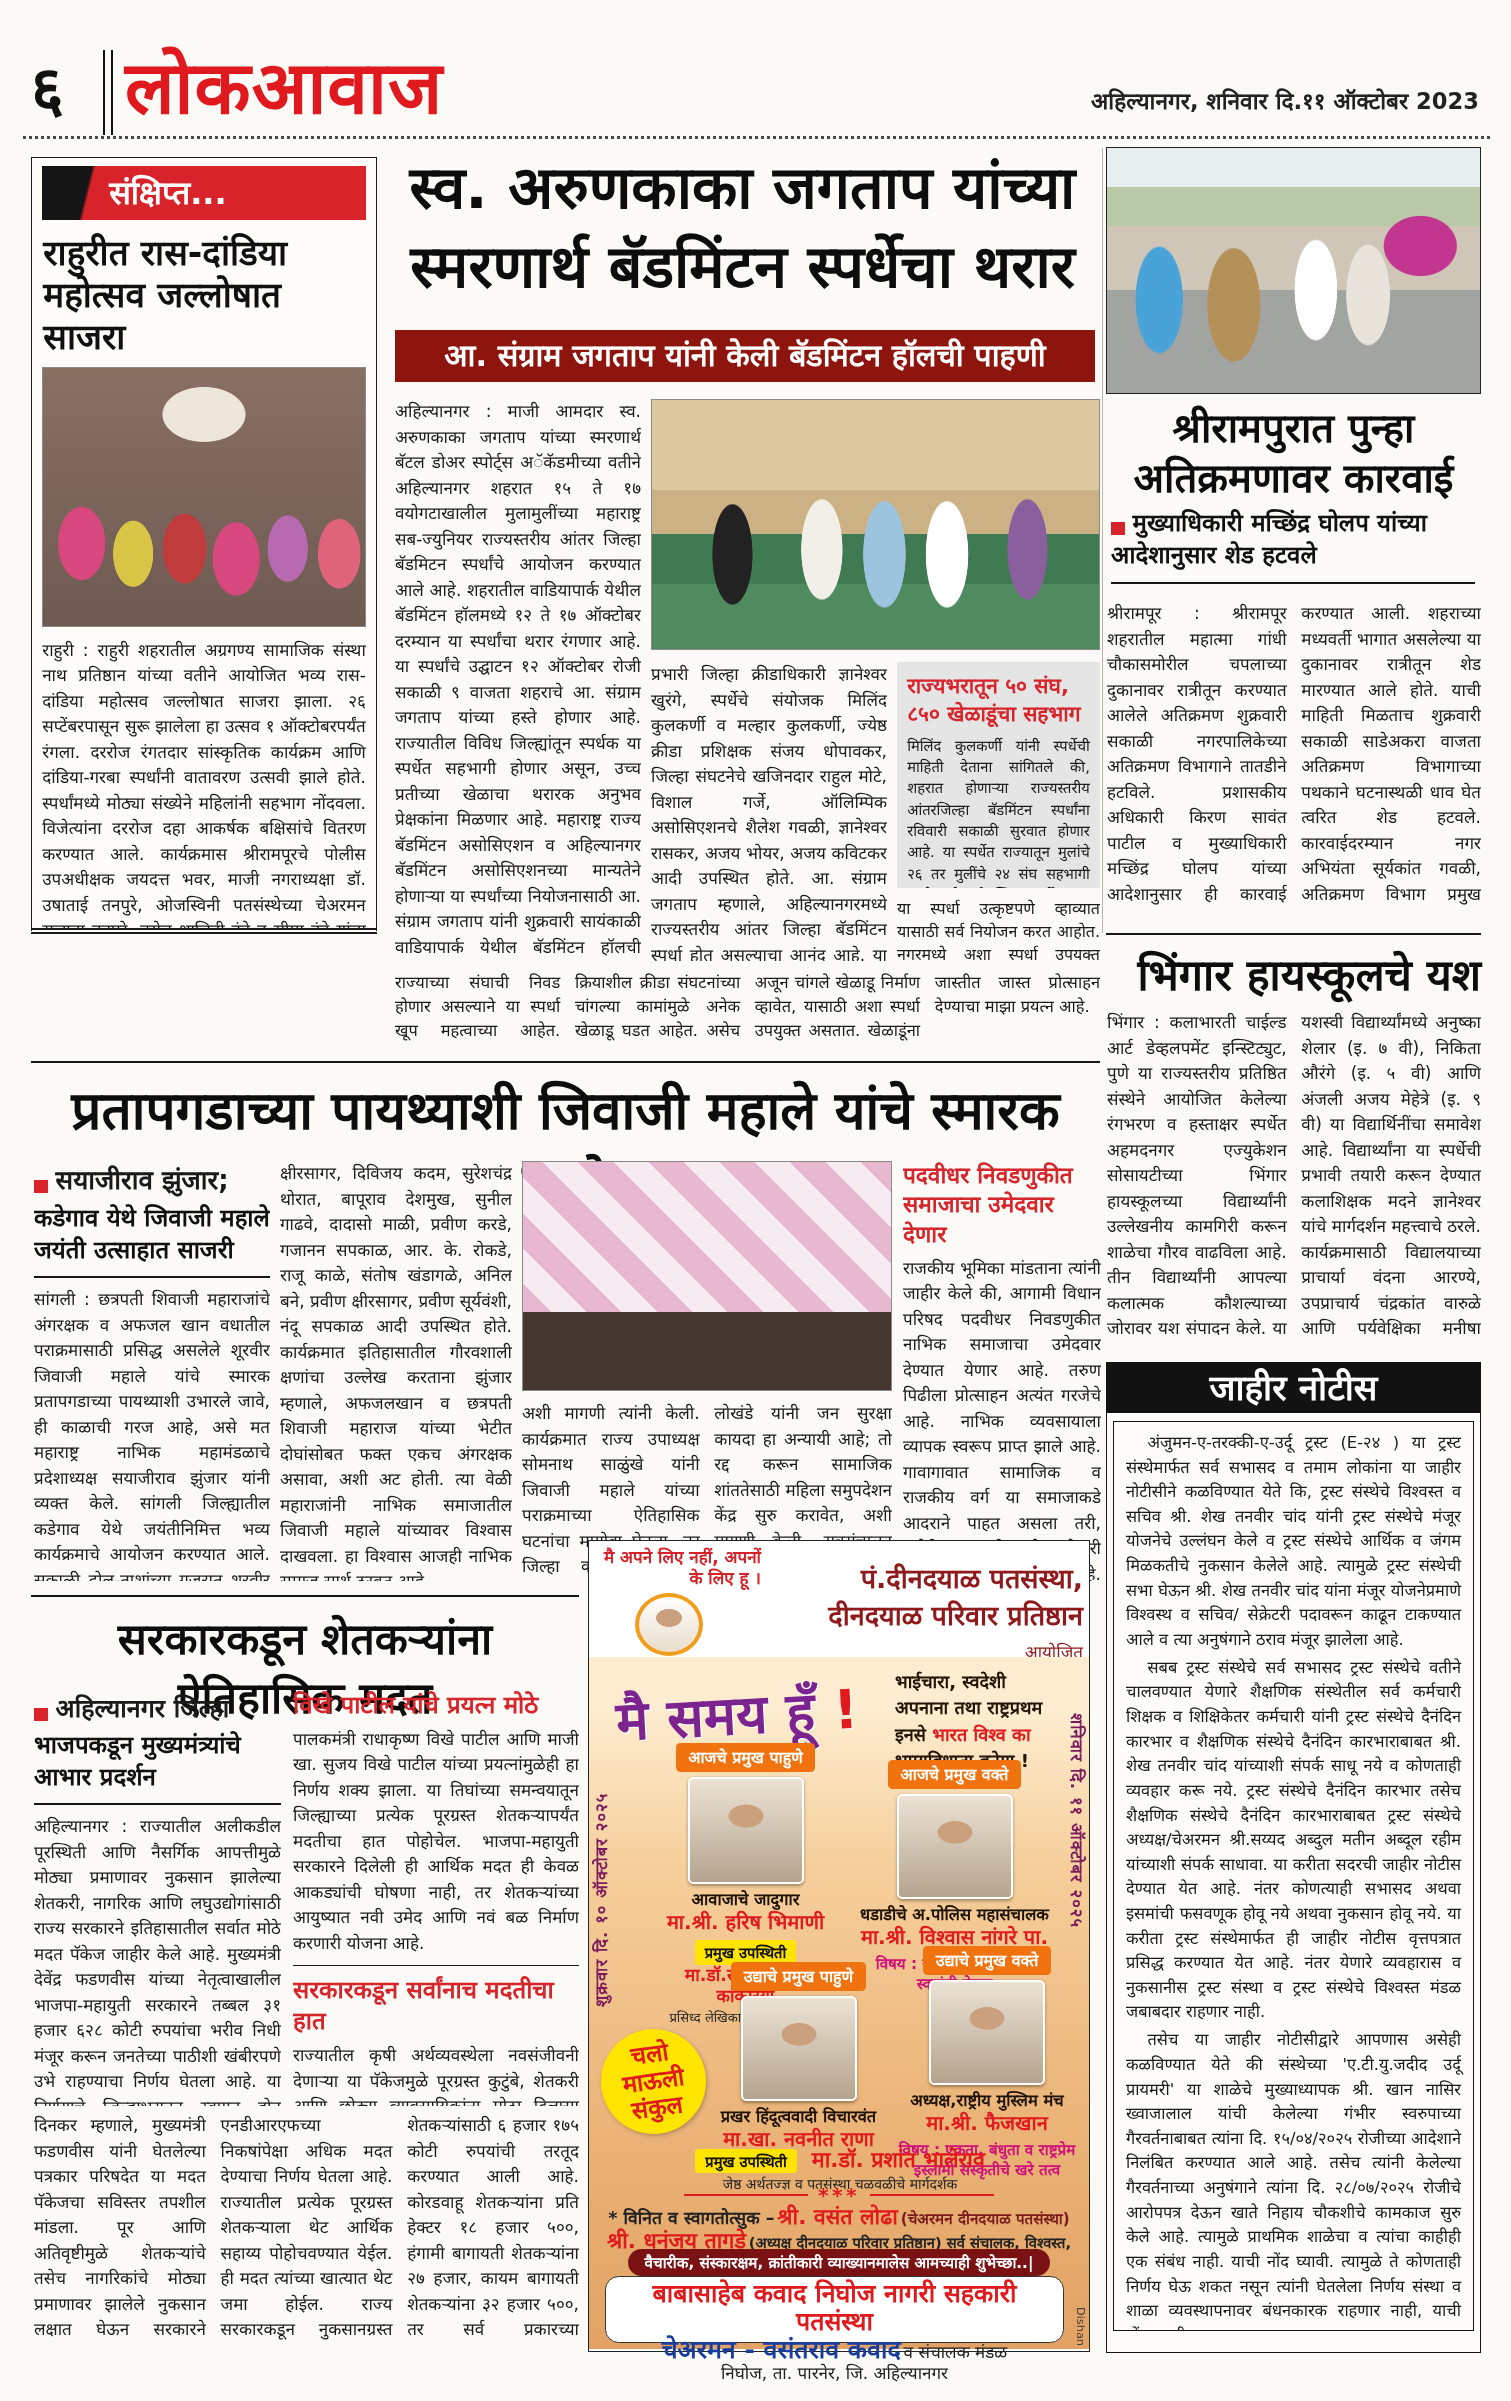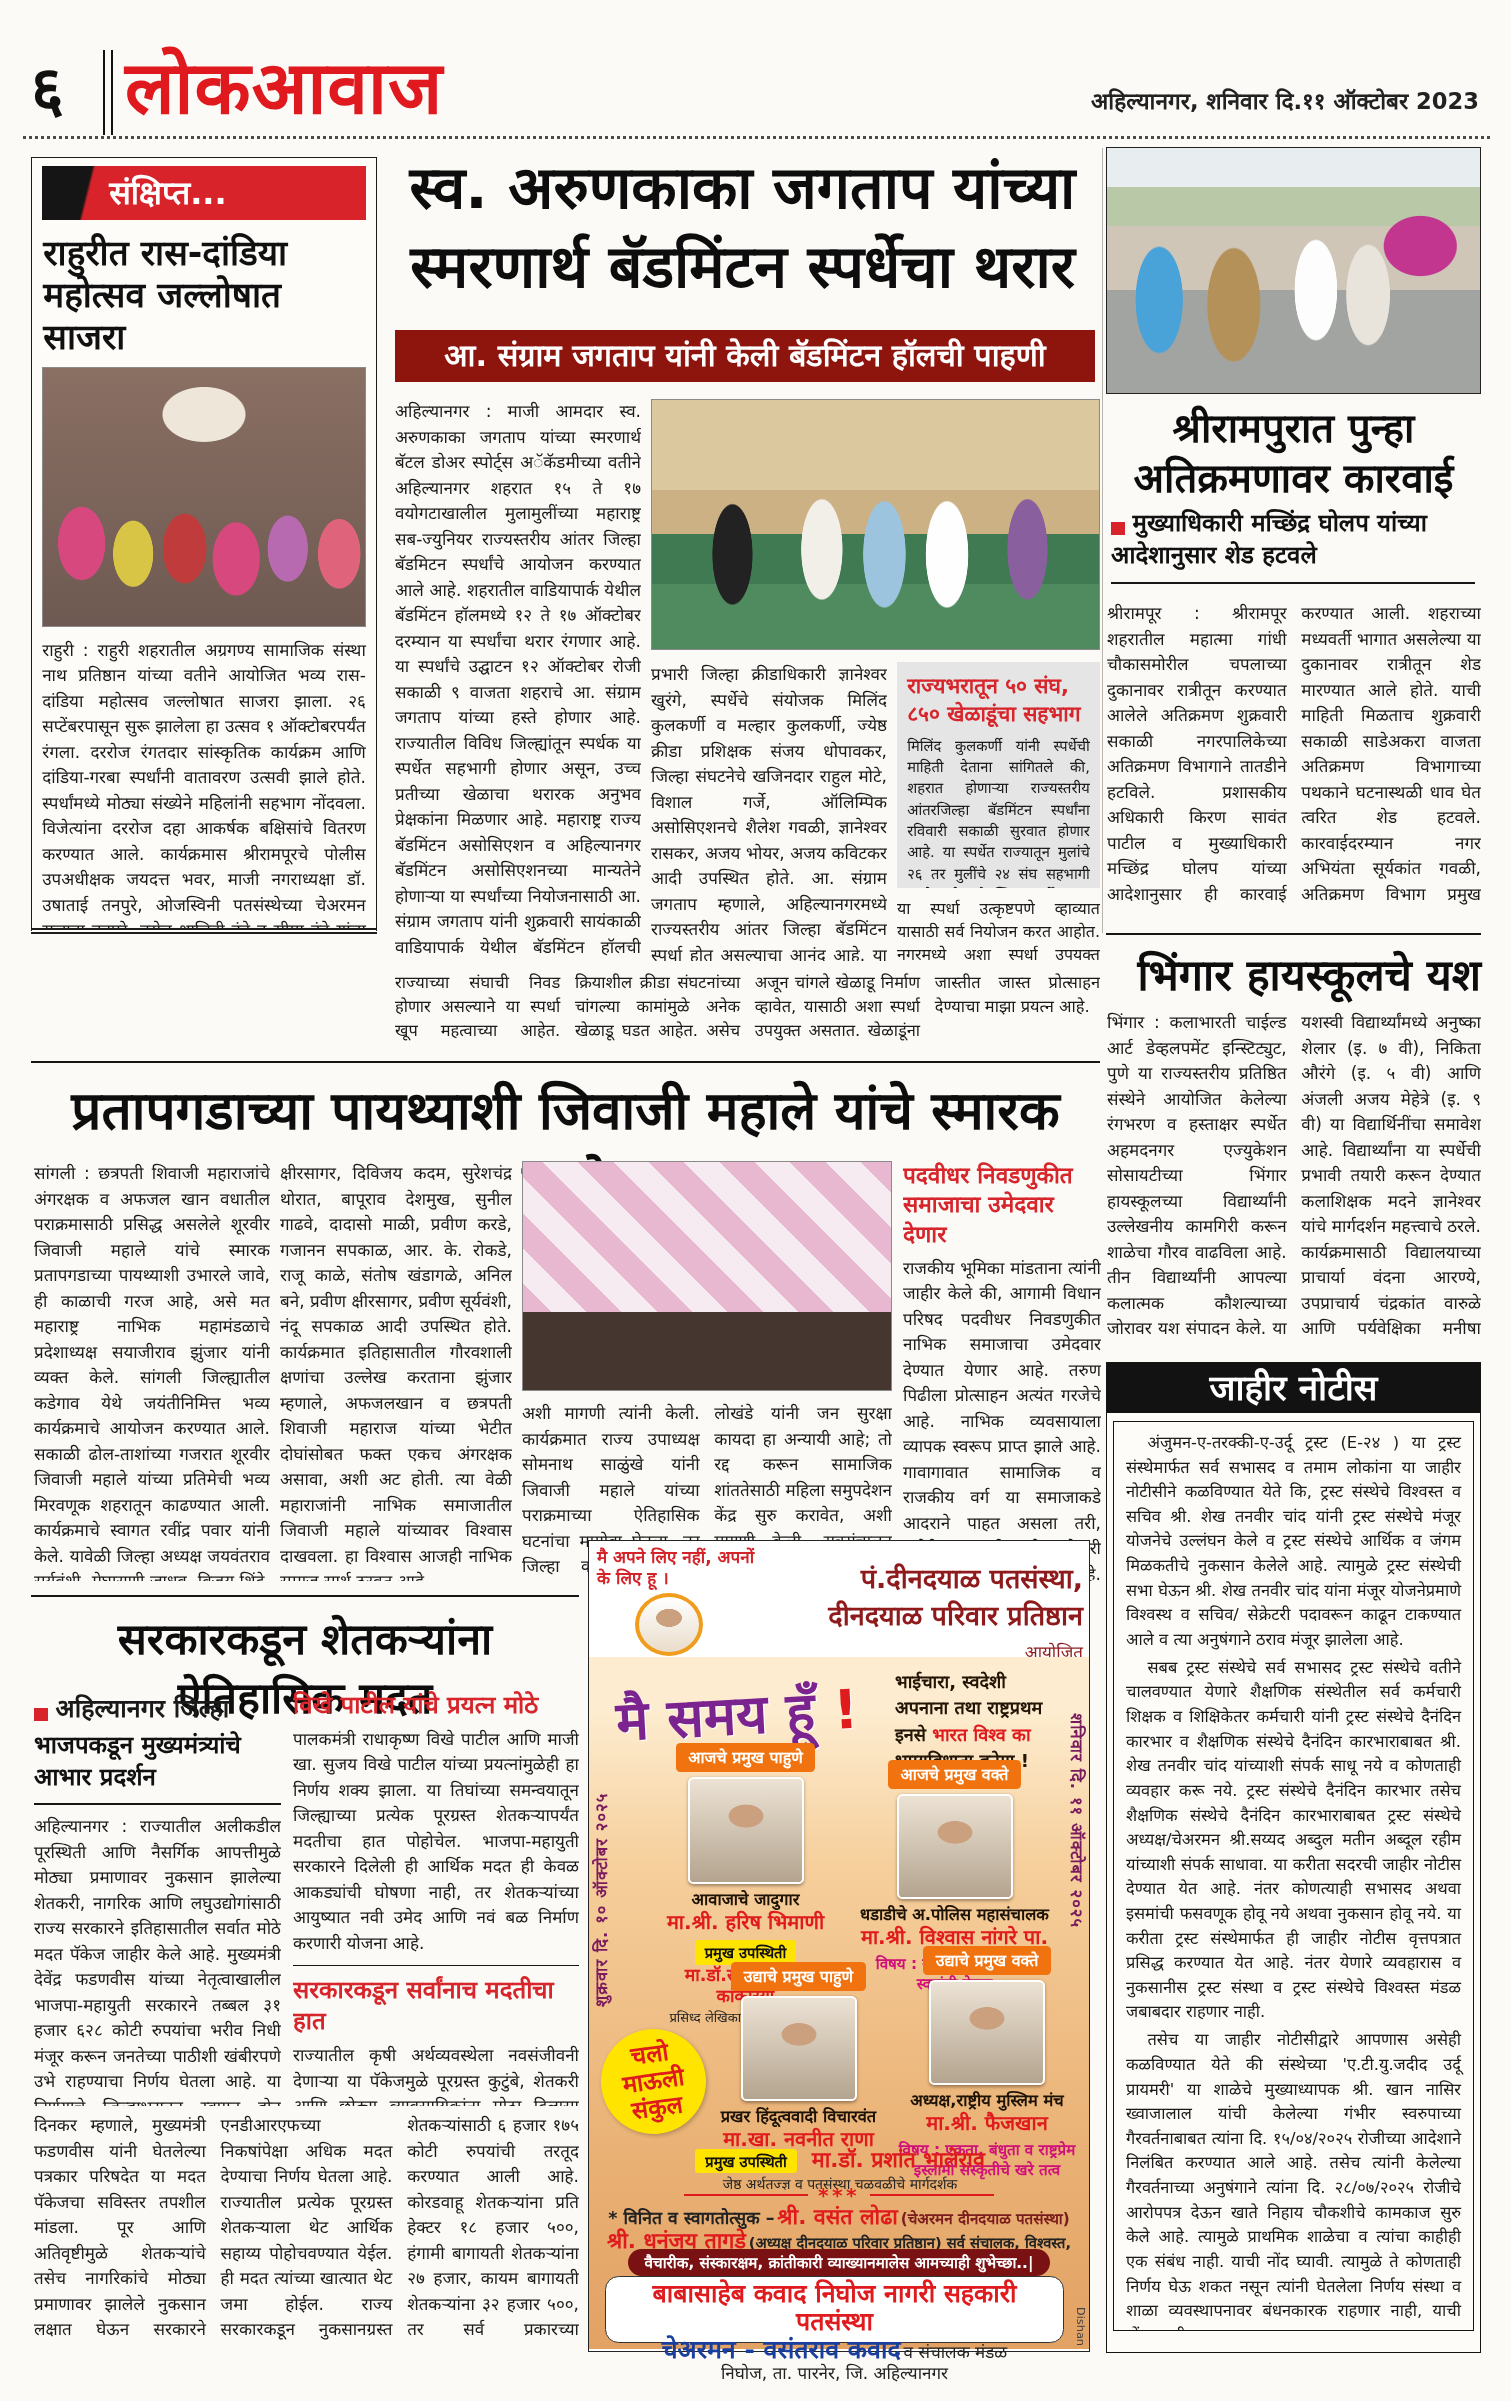--- a/index.html
+++ b/index.html
@@ -137,20 +137,24 @@
       <p>अंजुमन-ए-तरक्की-ए-उर्दू ट्रस्ट (E-२४ ) या ट्रस्ट संस्थेमार्फत सर्व सभासद व तमाम लोकांना या जाहीर नोटीसीने कळविण्यात येते कि, ट्रस्ट संस्थेचे विश्वस्त व सचिव श्री. शेख तनवीर चांद यांनी ट्रस्ट संस्थेचे मंजूर योजनेचे उल्लंघन केले व ट्रस्ट संस्थेचे आर्थिक व जंगम मिळकतीचे नुकसान केलेले आहे. त्यामुळे ट्रस्ट संस्थेची सभा घेऊन श्री. शेख तनवीर चांद यांना मंजूर योजनेप्रमाणे विश्वस्थ व सचिव/ सेक्रेटरी पदावरून काढून टाकण्यात आले व त्या अनुषंगाने ठराव मंजूर झालेला आहे.</p>
       <p>सबब ट्रस्ट संस्थेचे सर्व सभासद ट्रस्ट संस्थेचे वतीने चालवण्यात येणारे शैक्षणिक संस्थेतील सर्व कर्मचारी शिक्षक व शिक्षिकेतर कर्मचारी यांनी ट्रस्ट संस्थेचे दैनंदिन कारभार व शैक्षणिक संस्थेचे दैनंदिन कारभाराबाबत श्री. शेख तनवीर चांद यांच्याशी संपर्क साधू नये व कोणताही व्यवहार करू नये. ट्रस्ट संस्थेचे दैनंदिन कारभार तसेच शैक्षणिक संस्थेचे दैनंदिन कारभाराबाबत ट्रस्ट संस्थेचे अध्यक्ष/चेअरमन श्री.सय्यद अब्दुल मतीन अब्दूल रहीम यांच्याशी संपर्क साधावा. या करीता सदरची जाहीर नोटीस देण्यात येत आहे. नंतर कोणत्याही सभासद अथवा इसमांची फसवणूक होवू नये अथवा नुकसान होवू नये. या करीता ट्रस्ट संस्थेमार्फत ही जाहीर नोटीस वृत्तपत्रात प्रसिद्ध करण्यात येत आहे. नंतर येणारे व्यवहारास व नुकसानीस ट्रस्ट संस्था व ट्रस्ट संस्थेचे विश्वस्त मंडळ जबाबदार राहणार नाही.</p>
       <p>तसेच या जाहीर नोटीसीद्वारे आपणास असेही कळविण्यात येते की संस्थेच्या 'ए.टी.यु.जदीद उर्दू प्रायमरी' या शाळेचे मुख्याध्यापक श्री. खान नासिर ख्वाजालाल यांची केलेल्या गंभीर स्वरुपाच्या गैरवर्तनाबाबत त्यांना दि. १५/०४/२०२५ रोजीच्या आदेशाने निलंबित करण्यात आले आहे. तसेच त्यांनी केलेल्या गैरवर्तनाच्या अनुषंगाने त्यांना दि. २८/०७/२०२५ रोजीचे आरोपपत्र देऊन खाते निहाय चौकशीचे कामकाज सुरु केले आहे. त्यामुळे प्राथमिक शाळेचा व त्यांचा काहीही एक संबंध नाही. याची नोंद घ्यावी. त्यामुळे ते कोणताही निर्णय घेऊ शकत नसून त्यांनी घेतलेला निर्णय संस्था व शाळा व्यवस्थापनावर बंधनकारक राहणार नाही, याची नोंद घ्यावी.</p>
 
     </div>
   </div>
 
   <div class="abs hr" style="left:31px;top:1061px;width:1069px"></div>
   <div class="abs hlmid" style="left:31px;top:1072px;width:1069px">प्रतापगडाच्या पायथ्याशी जिवाजी महाले यांचे स्मारक व्हावे</div>
   <div class="abs clip" style="left:34px;top:1161px;width:236px;height:420px">
+    <div class="byrule" style="margin-bottom:9px">
+      <span class="bullet"></span><span style="font-size:26px;font-weight:bold">सयाजीराव झुंजार;</span>
+      <div class="bylinetx" style="margin-top:4.5px">कडेगाव येथे जिवाजी महाले जयंती उत्साहात साजरी</div>
+    </div>
     <div class="body30 jt">सांगली : छत्रपती शिवाजी महाराजांचे अंगरक्षक व अफजल खान वधातील पराक्रमासाठी प्रसिद्ध असलेले शूरवीर जिवाजी महाले यांचे स्मारक प्रतापगडाच्या पायथ्याशी उभारले जावे, ही काळाची गरज आहे, असे मत महाराष्ट्र नाभिक महामंडळाचे प्रदेशाध्यक्ष सयाजीराव झुंजार यांनी व्यक्त केले. सांगली जिल्ह्यातील कडेगाव येथे जयंतीनिमित्त भव्य कार्यक्रमाचे आयोजन करण्यात आले. सकाळी ढोल-ताशांच्या गजरात शूरवीर जिवाजी महाले यांच्या प्रतिमेची भव्य मिरवणूक शहरातून काढण्यात आली. कार्यक्रमाचे स्वागत रवींद्र पवार यांनी केले. यावेळी जिल्हा अध्यक्ष जयवंतराव सूर्यवंशी, मेघाराणी जाधव, विजय शिंदे, डी. एस. देशमुख, चंद्रसेन देशमुख आदींची भाषणे झाली. तसेच अपर्णाताई देशमुख, मंगलताई</div>
   </div>
   <div class="abs body30 jt clip" style="left:280px;top:1161px;width:232px;height:420px">क्षीरसागर, दिविजय कदम, सुरेशचंद्र थोरात, बापूराव देशमुख, सुनील गाढवे, दादासो माळी, प्रवीण करडे, गजानन सपकाळ, आर. के. रोकडे, राजू काळे, संतोष खंडागळे, अनिल बने, प्रवीण क्षीरसागर, प्रवीण सूर्यवंशी, नंदू सपकाळ आदी उपस्थित होते. कार्यक्रमात इतिहासातील गौरवशाली क्षणांचा उल्लेख करताना झुंजार म्हणाले, अफजलखान व छत्रपती शिवाजी महाराज यांच्या भेटीत दोघांसोबत फक्त एकच अंगरक्षक असावा, अशी अट होती. त्या वेळी महाराजांनी नाभिक समाजातील जिवाजी महाले यांच्यावर विश्वास दाखवला. हा विश्वास आजही नाभिक समाज सार्थ ठरवत आहे.</div>
   <div class="abs ph ph-pandal" style="left:522px;top:1161px;width:370px;height:230px"></div>
   <div class="abs c2 body30 jt clip" style="left:522px;top:1401px;width:370px;height:181px">अशी मागणी त्यांनी केली. कार्यक्रमात राज्य उपाध्यक्ष सोमनाथ साळुंखे यांनी जिवाजी महाले यांच्या पराक्रमाच्या ऐतिहासिक घटनांचा मागोवा घेतला. तर जिल्हा कार्याध्यक्ष सतीश लोखंडे यांनी जन सुरक्षा कायदा हा अन्यायी आहे; तो रद्द करून सामाजिक शांततेसाठी महिला समुपदेशन केंद्र सुरु करावेत, अशी मागणी केली. सूत्रसंचालन आकाश पाटील यांनी केले. आभार संभाजी जाधव यांनी मानले.</div>
   <div class="abs clip" style="left:903px;top:1161px;width:198px;height:420px">
     <div class="redsub" style="font-size:22.6px">पदवीधर निवडणुकीत समाजाचा उमेदवार देणार</div>
     <div class="body30 jt" style="margin-top:6.8px">राजकीय भूमिका मांडताना त्यांनी जाहीर केले की, आगामी विधान परिषद पदवीधर निवडणुकीत नाभिक समाजाचा उमेदवार देण्यात येणार आहे. तरुण पिढीला प्रोत्साहन अत्यंत गरजेचे आहे. नाभिक व्यवसायाला व्यापक स्वरूप प्राप्त झाले आहे. गावागावात सामाजिक व राजकीय वर्ग या समाजाकडे आदराने पाहत असला तरी, बाहेरील परप्रांतीयांमुळे गुन्हेगारी प्रवृत्तीला चालना मिळत आहे. त्यामुळे ग्रामपंचायतपासून ते महानगरांपर्यंत या परप्रांतीयांची सखोल चौकशी व्हावी,</div>
 
   </div>
@@ -169,21 +173,21 @@
     <div class="body30 jt" style="margin-top:5.6px">पालकमंत्री राधाकृष्ण विखे पाटील आणि माजी खा. सुजय विखे पाटील यांच्या प्रयत्नांमुळेही हा निर्णय शक्य झाला. या तिघांच्या समन्वयातून जिल्ह्याच्या प्रत्येक पूरग्रस्त शेतकऱ्यापर्यंत मदतीचा हात पोहोचेल. भाजपा-महायुती सरकारने दिलेली ही आर्थिक मदत ही केवळ आकड्यांची घोषणा नाही, तर शेतकऱ्यांच्या आयुष्यात नवी उमेद आणि नवं बळ निर्माण करणारी योजना आहे.</div>
     <div class="hr" style="margin:9px 0;border-top-width:1.7px"></div>
     <div class="redsub">सरकारकडून सर्वांनाच मदतीचा हात</div>
     <div class="body30 jt" style="margin-top:5.6px">राज्यातील कृषी अर्थव्यवस्थेला नवसंजीवनी देणाऱ्या या पॅकेजमुळे पूरग्रस्त कुटुंबे, शेतकरी आणि छोट्या व्यावसायिकांना मोठा दिलासा मिळणार आहे. या मदतीचे वाटप तातडीने सुरू करण्यात येणार असून, जिल्हा प्रशासनाला निधी थेट शेतकऱ्यांच्या खात्यात जमा करण्याचे निर्देश देण्यात आले आहेत. एकूणच, मुख्यमंत्री देवेंद्र फडणवीस यांच्या नेतृत्वाखालील सरकारने संकटाच्या काळात घेतलेले हे निर्णायक पाऊल शेतकऱ्यांसाठी दिलासा ठरणार आहे. राज्याच्या इतिहासातील हे सर्वात मोठे आर्थिक मदत पॅकेज ठरून शेतकरी पुनर्बांधणीच्या दिशेने नवीन आशेचा किरण ठरले आहे.</div>
   </div>
   <div class="abs c3 body30 jt clip" style="left:34px;top:2113px;width:545px;height:237px">दिनकर म्हणाले, मुख्यमंत्री फडणवीस यांनी घेतलेल्या पत्रकार परिषदेत या मदत पॅकेजचा सविस्तर तपशील मांडला. पूर आणि अतिवृष्टीमुळे शेतकऱ्यांचे तसेच नागरिकांचे मोठ्या प्रमाणावर झालेले नुकसान लक्षात घेऊन सरकारने एनडीआरएफच्या निकषांपेक्षा अधिक मदत देण्याचा निर्णय घेतला आहे. राज्यातील प्रत्येक पूरग्रस्त शेतकऱ्याला थेट आर्थिक सहाय्य पोहोचवण्यात येईल. ही मदत त्यांच्या खात्यात थेट जमा होईल. राज्य सरकारकडून नुकसानग्रस्त शेतकऱ्यांसाठी ६ हजार १७५ कोटी रुपयांची तरतूद करण्यात आली आहे. कोरडवाहू शेतकऱ्यांना प्रति हेक्टर १८ हजार ५००, हंगामी बागायती शेतकऱ्यांना २७ हजार, कायम बागायती शेतकऱ्यांना ३२ हजार ५००, तर सर्व प्रकारच्या शेतकऱ्यांना बियाणे व इतर कृषी कामांसाठी १० हजार इतकी मदत देण्यात येणार आहे. पीकविमा उतरवलेल्या शेतकऱ्यांना विमा योजनेतून प्रति हेक्टर १७ हजार इतकी मदत मिळणार आहे. याशिवाय अनेक पूरग्रस्त कुटुंबांसाठीही मोठ्या प्रमाणावर आर्थिक सहाय्य जाहीर केले आहे. मृत व्यक्तींच्या कुटुंबीयांना ४ लाख, जखमींना ७४ हजार ते २.५ लाख, घरगुती भांडी आणि वस्तूंच्या नुकसानीसाठी प्रत्येकी ५ हजार, कपडे व वस्तूंच्या नुकसानीसाठीही ५ हजार, दुकानदार व टपरीधारकांना ५० हजार, तसेच घरांच्या पडझडीसाठी ६ हजार ५०० ते १.३० लाख मदत देण्याची घोषणा मुख्यमंत्र्यांनी पत्रकार परिषदेत केली होती.</div>
 
   <div class="abs adbox" style="left:588px;top:1540px;width:502px;height:812px">
 
     <div style="position:relative;height:116px;background:#fff">
-      <div style="position:absolute;left:8px;top:5.6px;width:164px;text-align:left;font-size:17px;font-weight:bold;color:#d5232a;line-height:1.25">मै अपने लिए नहीं, अपनों के लिए हू ।</div>
+      <div style="position:absolute;left:8px;top:5.6px;width:164px;text-align:right;font-size:17px;font-weight:bold;color:#d5232a;line-height:1.25">मै अपने लिए नहीं, अपनों के लिए हू ।</div>
       <div style="position:absolute;left:46px;top:52px;width:68px;height:63px;border-radius:50%;border:4.5px solid #f09c1c;background:radial-gradient(closest-side at 50% 38%,#caa07e 0 42%,transparent 44%),linear-gradient(#fff,#e9ddca)"></div>
       <div style="position:absolute;left:180px;top:18px;width:314px;text-align:right">
         <div style="font-size:27px;font-weight:bold;color:#8e1a1c">पं.दीनदयाळ पतसंस्था,</div>
         <div style="font-size:27px;font-weight:bold;color:#8e1a1c"><span>दीनदयाळ परिवार प्रतिष्ठान</span> <span style="font-size:17px;font-weight:normal">आयोजित</span></div>
         <div style="font-size:33px;font-weight:bold;color:#e02424;margin-top:4.5px">पं. दीनदयाळ व्याख्यानमाला</div>
       </div>
     </div>
 
     <div class="ad-grad" style="height:692px">
       <div class="vtext" style="position:absolute;left:1.1px;top:45px;height:305px;transform:rotate(180deg)">शुक्रवार दि. १० ऑक्टोबर २०२५</div>

